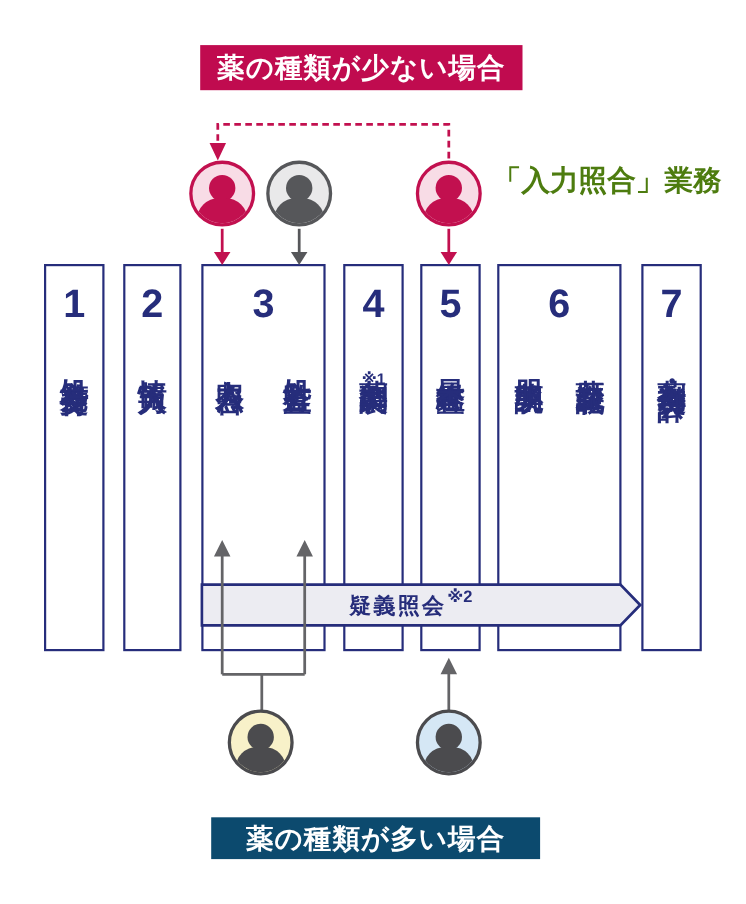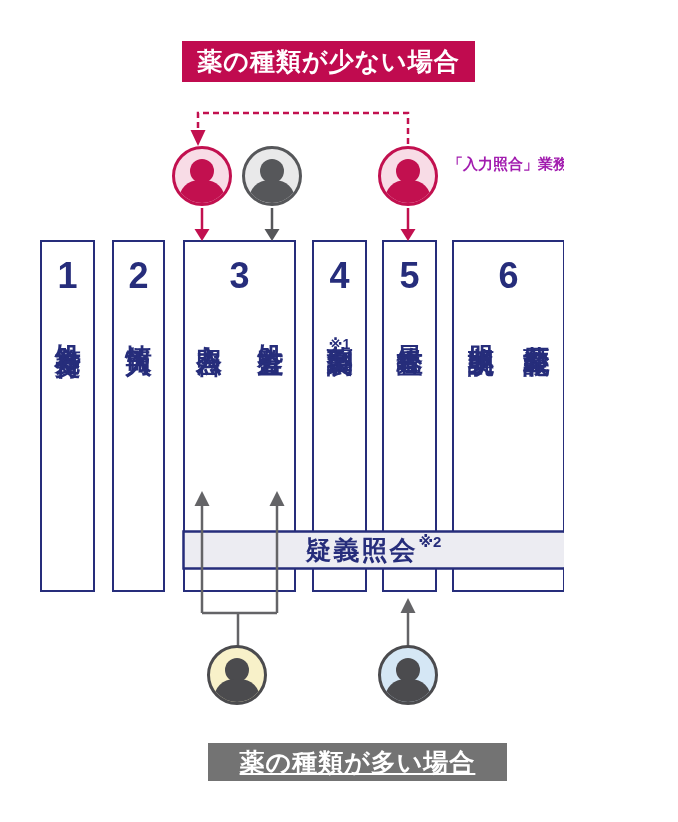--- a/index.html
+++ b/index.html
@@ -1,30 +1,30 @@
 <!DOCTYPE html>
 <html><head>
 <meta charset="utf-8">
 <style>
   html,body{margin:0;padding:0;background:#fff;}
   .canvas{
-    position:relative;width:564px;height:822px;background:#ffffff;
+    position:relative;width:678px;height:822px;background:#ffffff;
     font-family:"Liberation Sans","DejaVu Sans",sans-serif;overflow:hidden;
   }
   
   .banner{
     position:absolute;display:flex;align-items:center;justify-content:center;
     color:#ffffff;font-weight:bold;font-size:25px;letter-spacing:1px;
   }
   .banner.top{left:182px;top:41px;width:293px;height:41px;background:#C00B4F;}
-  .banner.bottom{left:208px;top:743px;width:299px;height:38px;background:#737373;text-decoration:underline;}
+  .banner.bottom{left:192px;top:743px;width:299px;height:38px;background:#0c4a6e;}
   
   .help-note{
-    position:absolute;left:448px;top:146px;color:#a21caf;font-weight:bold;
-    font-size:15px;line-height:36px;white-space:nowrap;
+    position:absolute;left:448px;top:146px;color:#4d7c0f;font-weight:bold;
+    font-size:26px;line-height:36px;white-space:nowrap;
   }
   
   .box{
     position:absolute;top:240px;height:352px;background:#ffffff;
     border:2.5px solid #262D7B;box-sizing:border-box;z-index:1;
     display:flex;flex-direction:column;align-items:center;
   }
   .b1{left:40px;width:55px;}
   .b2{left:112px;width:53px;}
   .b3{left:183px;width:113px;}
@@ -40,21 +40,21 @@
     writing-mode:vertical-rl;text-orientation:upright;
     font-size:26px;line-height:1.05;letter-spacing:2px;font-weight:bold;color:#262D7B;
   }
   .note{margin-top:4px;font-size:14px;font-weight:bold;color:#262D7B;}
   
   .inquiry{position:absolute;left:182px;top:530px;width:404px;height:40px;z-index:2;}
   .inquiry-text{
     position:absolute;left:182px;top:530px;width:383px;height:40px;z-index:2;
     display:flex;align-items:center;justify-content:center;color:#262D7B;font-weight:bold;
   }
-  .inq-label{font-size:26px;letter-spacing:2px;}
+  .inq-label{font-size:20px;letter-spacing:2px;}
   .inq-note{font-size:15px;transform:translateY(-8px);margin-left:1px;}
   
   .overlay{position:absolute;left:0;top:0;z-index:3;pointer-events:none;}
   
   .avatar{
     position:absolute;width:60px;height:60px;border-radius:50%;
     box-sizing:border-box;border:3px solid;overflow:hidden;z-index:4;background:#fff;
   }
   .avatar .head{position:absolute;left:50%;top:10px;transform:translateX(-50%);
     width:24px;height:24px;border-radius:50%;}

